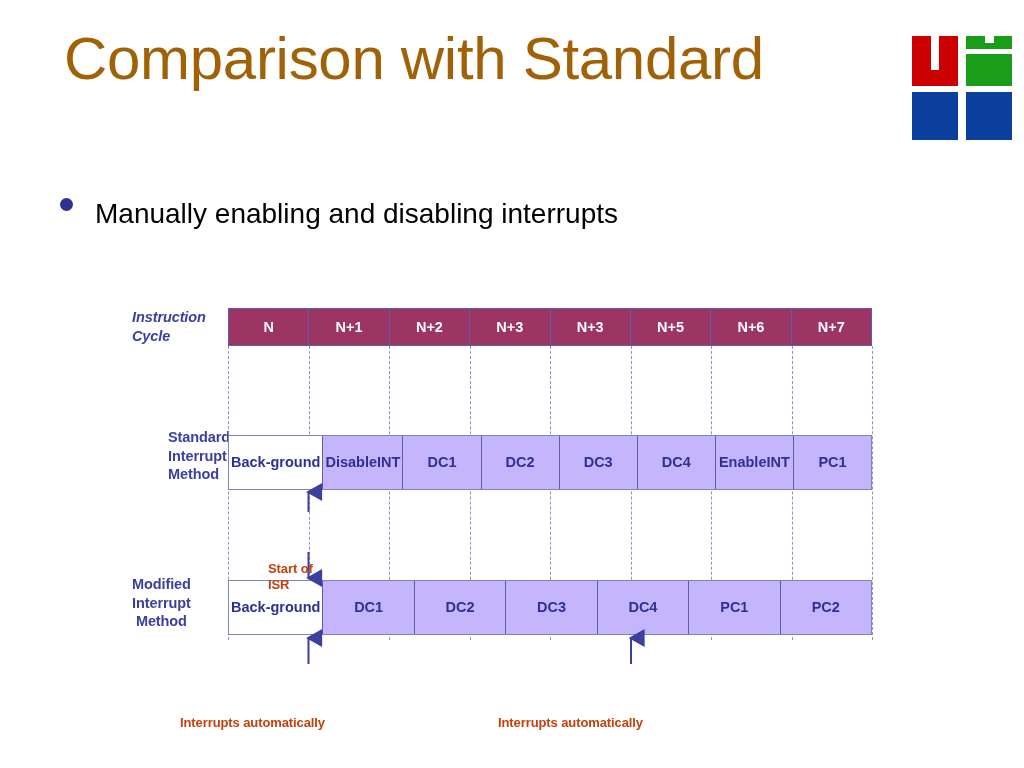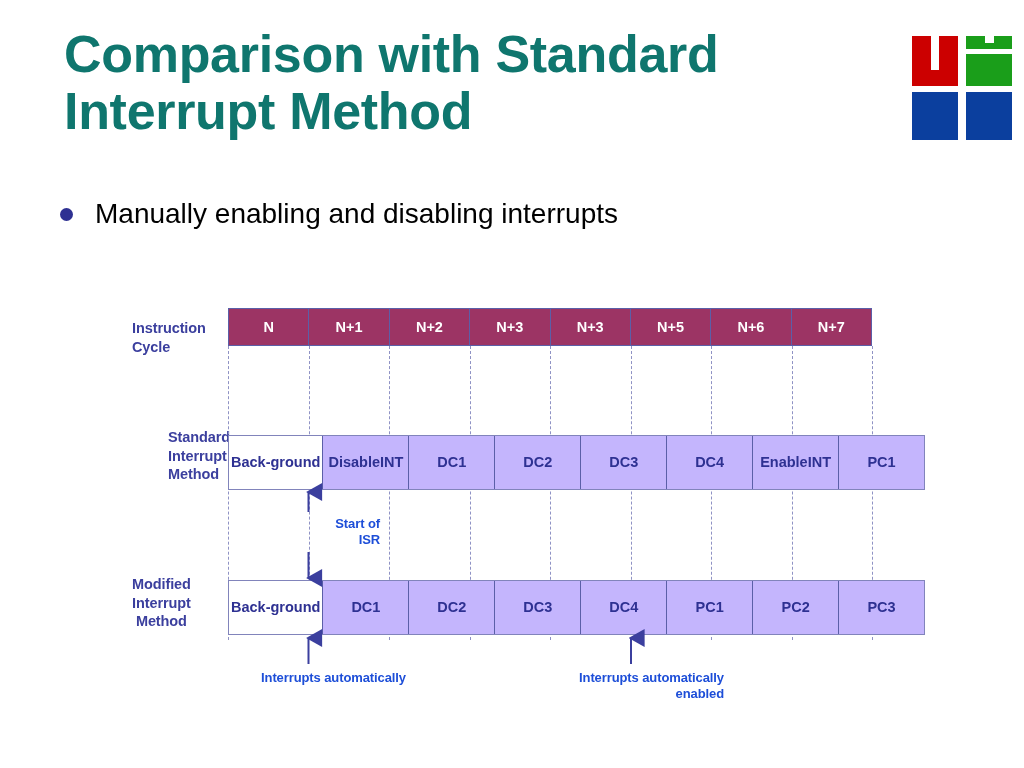--- a/index.html
+++ b/index.html
@@ -15,24 +15,24 @@
     font-family: "Liberation Sans", sans-serif;
     background: #ffffff;
   }
 
   
   #slide-title {
     position: absolute;
     left: 64px;
     top: 26px;
     width: 790px;
-    font-size: 52px;
+    font-size: 60px;
     line-height: 1.10;
-    font-weight: bold;
-    color: #0f766e;
+    font-weight: normal;
+    color: #a16207;
     letter-spacing: -0.3px;
   }
 
   
   #logo {
     position: absolute;
     left: 912px;
     top: 36px;
     width: 100px;
     height: 104px;
@@ -62,21 +62,21 @@
     width: 46px; height: 5px;
     background: #ffffff;
   }
 
   
   #bullet-row {
     position: absolute;
     left: 60px;
     top: 198px;
     display: flex;
-    align-items: center;
+    align-items: flex-start;
   }
   #bullet-dot {
     width: 13px;
     height: 13px;
     border-radius: 50%;
     background: #2e3192;
     margin-right: 22px;
     flex: 0 0 auto;
   }
   #bullet-text {
@@ -97,21 +97,21 @@
   
   .row-label {
     position: absolute;
     left: 4px;
     font-size: 14.5px;
     font-weight: bold;
     color: #3b3f9e;
     line-height: 1.28;
     letter-spacing: -0.1px;
   }
-  #label-instruction { top: 19px; }
+  #label-instruction { top: 8px; font-style: italic; }
   #label-standard    { top: 128px; margin-left: 36px; }
   #label-modified    { top: 275px; text-align: center; }
 
   
   #gridlines { position: absolute; left: 0; top: 0; width: 100%; height: 100%; }
   .gridline {
     position: absolute;
     top: 46px;
     height: 294px;
     border-left: 1.5px dashed #8f92c4;
@@ -140,21 +140,21 @@
     font-weight: bold;
     border-right: 1px solid #5b5fa8;
     box-sizing: border-box;
   }
   #header-band .hcell:last-child { border-right: none; }
 
   
   .data-row {
     position: absolute;
     left: 100px;
-    width: 697px;
+    width: 644px;
     height: 55px;
     border: 1px solid #8184bb;
     box-sizing: border-box;
     display: flex;
     background: #ffffff;
   }
   #row-standard { top: 135px; }
   #row-modified { top: 280px; }
   .data-row .dcell {
     flex: 1 1 0;
@@ -172,43 +172,43 @@
     padding: 0 2px;
   }
   .data-row .dcell:last-child { border-right: none; }
   .data-row .dcell.plain { background: #ffffff; }
 
   
   .anno-text {
     position: absolute;
     font-size: 13px;
     font-weight: bold;
-    color: #1d4ed8;
-    text-align: right;
+    color: #c2410c;
+    text-align: left;
     line-height: 1.25;
     letter-spacing: -0.1px;
+    margin-top: 45px;
   }
   #isr-text { left: 140px; top: 216px; width: 112px; }
   #anno-left-text  { left: 52px;  top: 370px; width: 226px; }
   #anno-right-text { left: 370px; top: 370px; width: 226px; }
 
   svg.arrows {
     position: absolute;
     left: 0; top: 0;
     width: 760px; height: 412px;
     overflow: visible;
     pointer-events: none;
   }
 </style>
 </head>
 <body>
 
 <div id="slide-title">
   <div>Comparison with Standard</div>
-  <div>Interrupt Method</div>
 </div>
 
 <div id="logo">
   <div class="logo-cell logo-red"></div>
   <div class="logo-u-notch"></div>
   <div class="logo-cell logo-green"></div>
   <div class="logo-i-dotgap"></div>
   <div class="logo-i-bar"></div>
   <div class="logo-cell logo-blue1"></div>
   <div class="logo-cell logo-blue2"></div>
@@ -305,23 +305,20 @@
       </div>
       <div class="dcell">
         <div>DC4</div>
       </div>
       <div class="dcell">
         <div>PC1</div>
       </div>
       <div class="dcell">
         <div>PC2</div>
       </div>
-      <div class="dcell">
-        <div>PC3</div>
-      </div>
     </div>
 
   <svg class="arrows" viewBox="0 0 760 412">
     <defs>
       <marker id="ah-up" markerWidth="9" markerHeight="9" refX="4.5" refY="1.2" orient="auto">
         <path d="M4.5,0 L9,8 L0,8 Z" fill="#3b3f9e"></path>
       </marker>
       <marker id="ah-down" markerWidth="9" markerHeight="9" refX="4.5" refY="7.8" orient="auto">
         <path d="M4.5,9 L0,1 L9,1 Z" fill="#3b3f9e"></path>
       </marker>
@@ -338,16 +335,15 @@
 
   <div class="anno-text" id="isr-text">
     <div>Start of</div>
     <div>ISR</div>
   </div>
   <div class="anno-text" id="anno-left-text">
     <div>Interrupts automatically</div>
   </div>
   <div class="anno-text" id="anno-right-text">
     <div>Interrupts automatically</div>
-    <div>enabled</div>
   </div>
 
 </div>
 
 </body></html>

